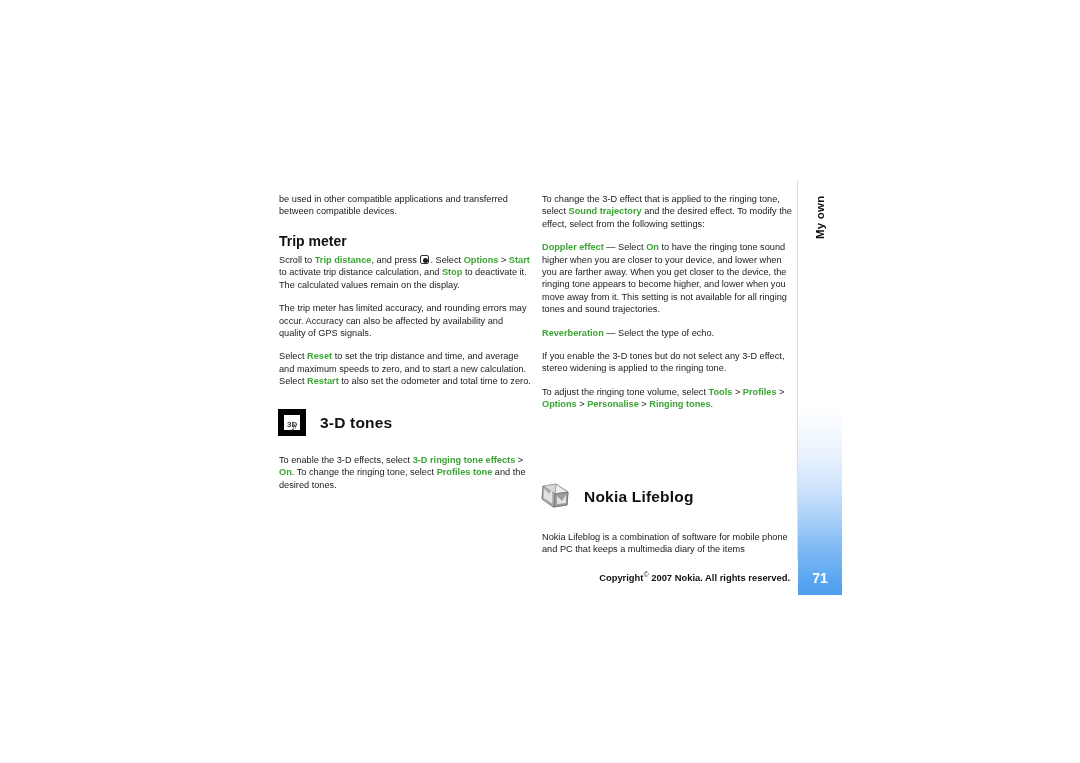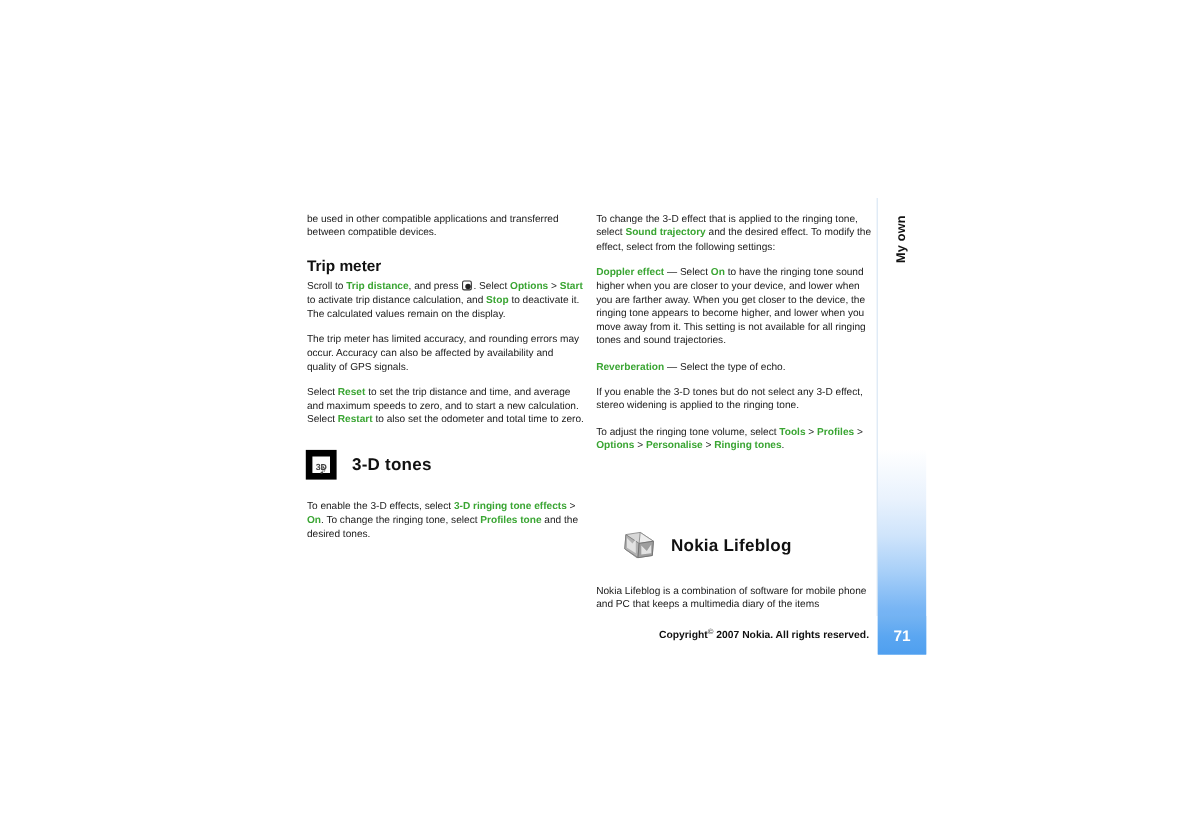--- a/index.html
+++ b/index.html
@@ -56,21 +56,21 @@
     align-items: center;
     gap: 14px;
   }
   .chapter .chap-title {
     font-size: 15.5px;
     font-weight: bold;
     color: #111111;
     letter-spacing: 0.2px;
   }
   #chap-3d   { left: 278px; top: 409px; }
-  #chap-life { left: 566px; top: 483px; }
+  #chap-life { left: 540px; top: 483px; }
 
   
   .icon3d {
     width: 28px; height: 27px;
     border: 6px solid #000000;
     background: #fdfdfd;
     position: relative;
     flex: 0 0 auto;
   }
   .icon3d .lbl3d {

